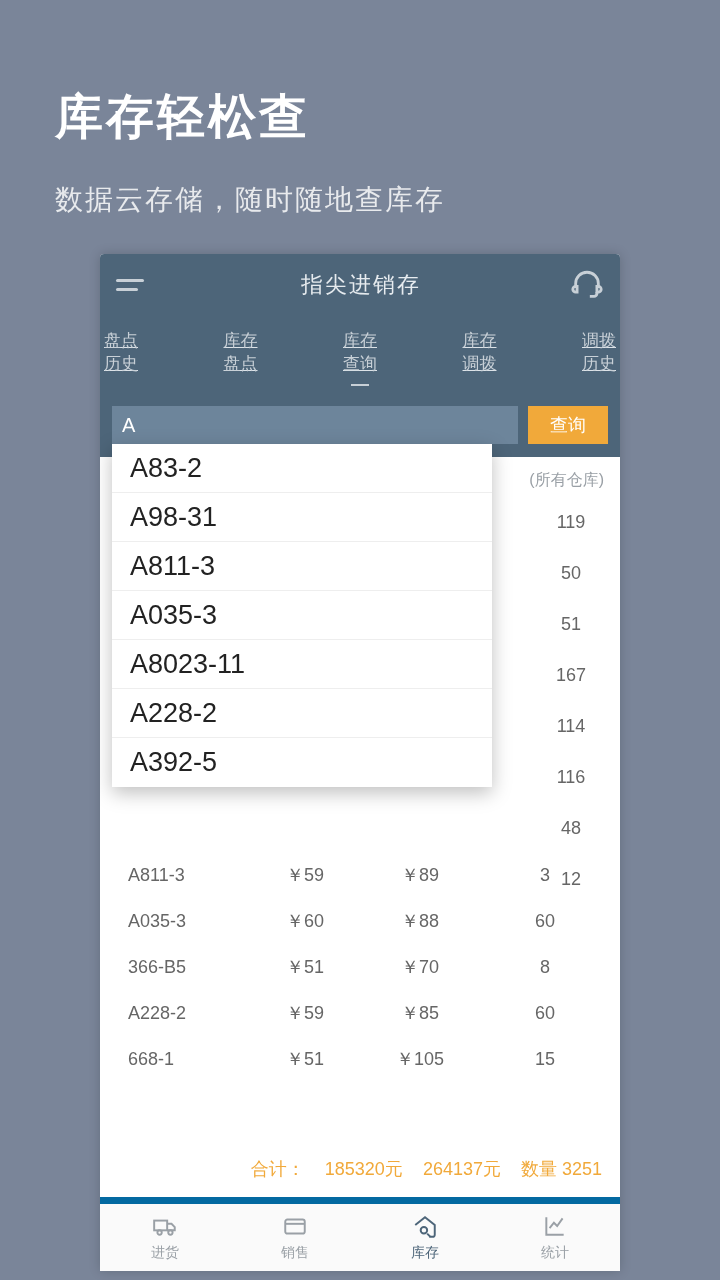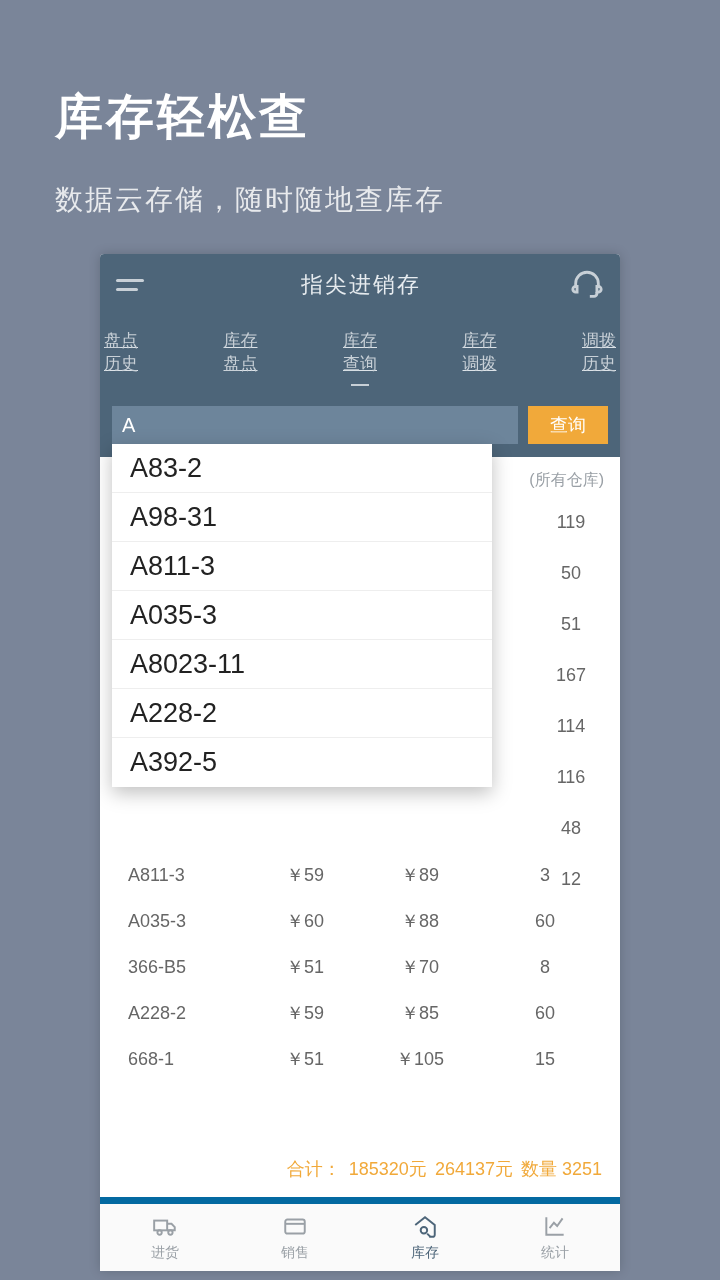--- a/index.html
+++ b/index.html
@@ -99,21 +99,21 @@
   }
   .dd-item{
     height:49px; display:flex; align-items:center; padding-left:18px;
     font-size:27px; color:#222; border-bottom:1px solid #eee;
   }
   .dd-item:last-child{border-bottom:none;}
   
   .summary{
     position:absolute; bottom:90px; right:18px; left:18px;
     text-align:left; font-size:18px; color:#f1a93a;
-    display:flex; justify-content:flex-end; gap:8px;
+    display:flex; justify-content:flex-end; gap:20px;
   }
   
   .bottom-nav{
     position:absolute; bottom:0; left:0; right:0; height:74px;
     display:flex; border-top:7px solid #0369a1; background:#fafafa;
   }
   .nav-item{ flex:1; display:flex; flex-direction:column; align-items:center; justify-content:center; gap:2px; font-size:14px; color:#9aa0a6;}
   .nav-item.active{ color:#4d6579;}
   .nav-item svg{ width:26px; height:26px; stroke:currentColor; fill:none; stroke-width:1.8;}
   .qty-col{ position:absolute; top:258px; right:34px; font-size:18px; color:#666; display:flex; flex-direction:column; gap:30px; z-index:1;align-items:center;}

